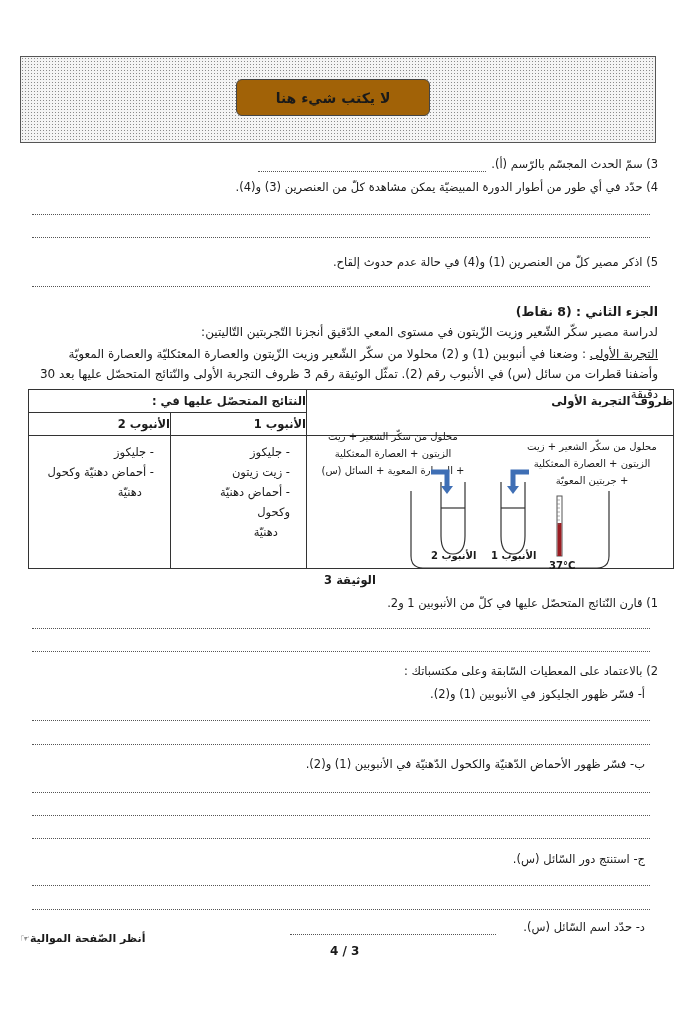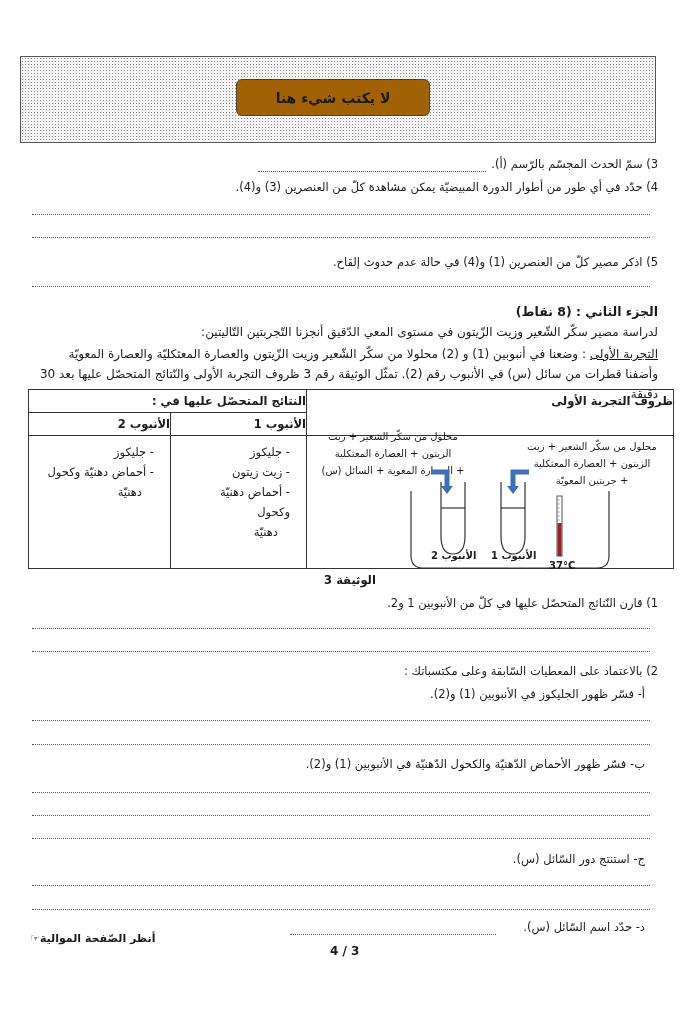--- a/index.html
+++ b/index.html
@@ -32,21 +32,21 @@
     position: absolute; left: 28px; top: 389px; width: 646px; height: 179px;
     border-collapse: collapse; direction: rtl; font-size: 11.5px;
   }
   table.doc td { border: 1.2px solid #333; vertical-align: top; padding: 0; }
   .th-cell { text-align: right; font-weight: bold; height: 22px; line-height: 22px; }
   .result-cell { padding: 6px 16px !important; line-height: 20px; }
   .cond-cell { position: relative; width: 366px; }
   .lbl-small { font-size: 10px; text-align: center; line-height: 17px; white-space: nowrap; }
   .doc-caption { left: 0; width: 700px; top: 573px; text-align: center; font-size: 11.5px; font-weight: bold; }
   .footer-page { left: 330px; top: 944px; font-size: 12px; font-weight: bold; }
-  .footer-next { left: 30px; top: 932px; font-size: 11px; font-weight: bold; }
+  .footer-next { left: 20px; top: 932px; font-size: 11px; font-weight: bold; }
 </style>
 </head>
 <body>
 
 <div class="abs header-band"></div>
 <div class="abs header-box rtl">لا يكتب شيء هنا</div>
 
 <div class="abs q rtl" style="top:157px;">
   <span>3) سمّ الحدث المجسّم بالرّسم (أ).</span>
 </div>

